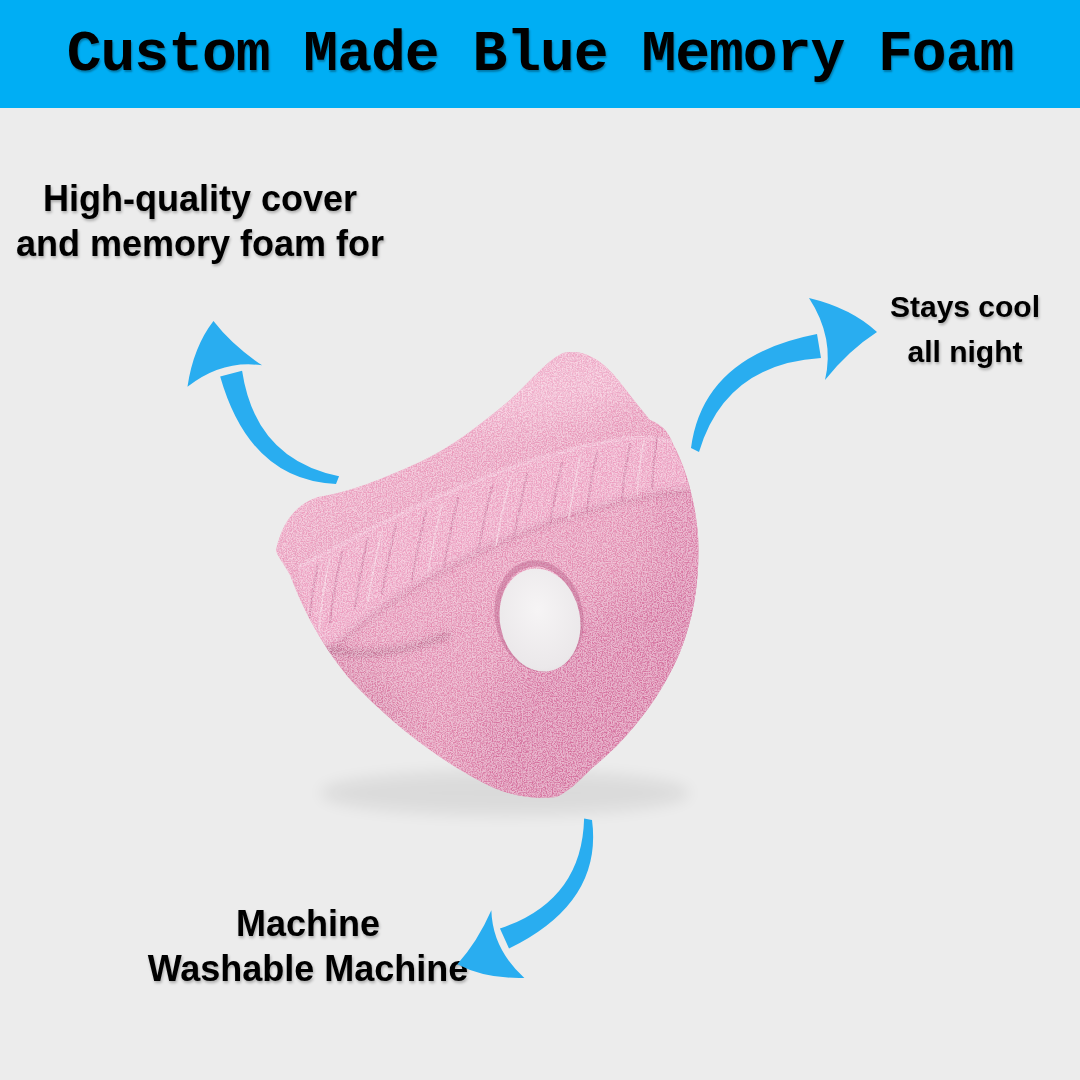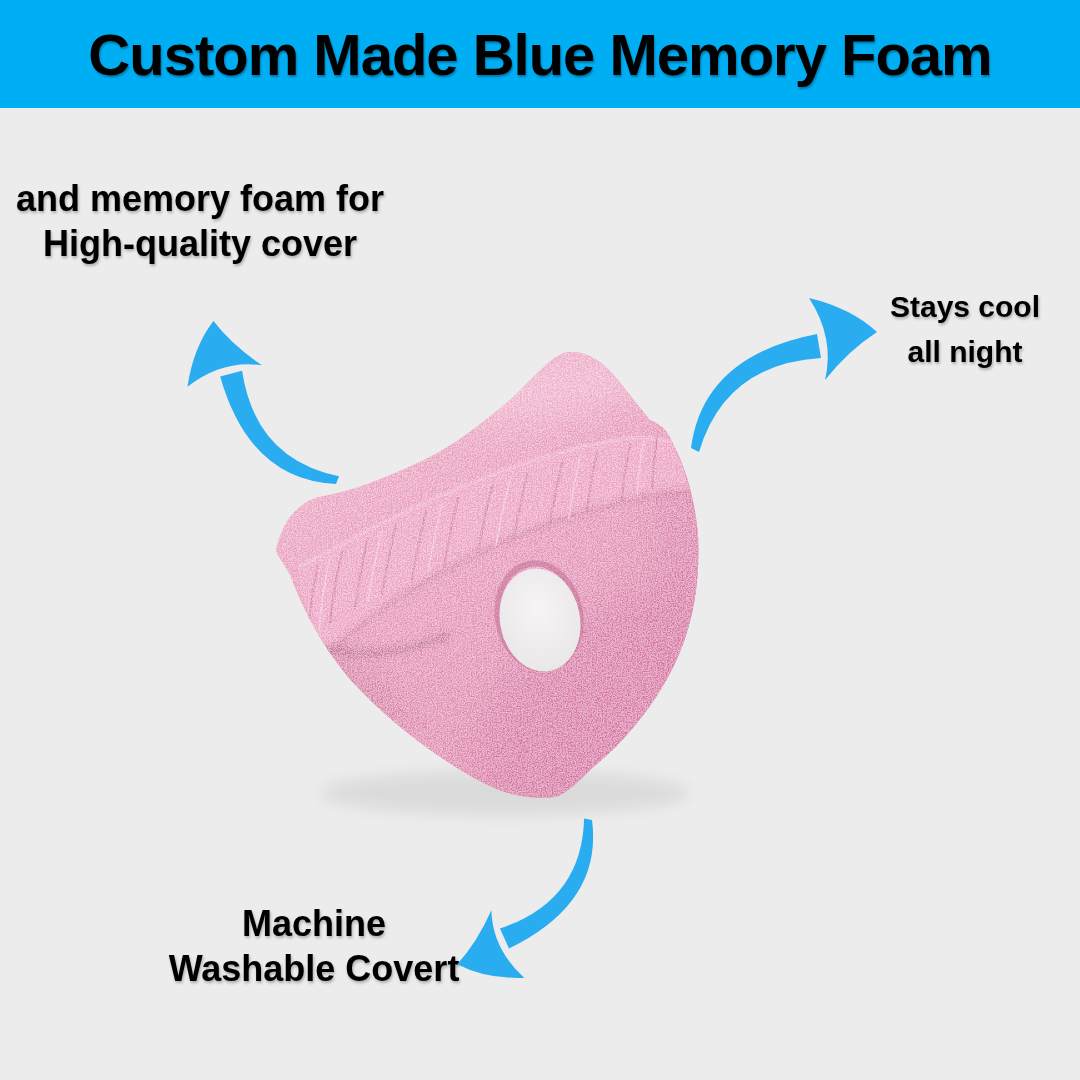--- a/index.html
+++ b/index.html
@@ -10,51 +10,52 @@
   }
   .header{
     position:absolute;left:0;top:0;width:1080px;height:108px;
     background:var(--header-bg,#00AEF4);
     display:flex;align-items:center;justify-content:center;
   }
   .header h1{
     margin:13px;font-size:58px;font-weight:bold;color:var(--text,#000);
     letter-spacing:-1px;text-shadow:1px 2px 2px rgba(0,0,0,0.30);
     white-space:nowrap;
+    font-family:Liberation Mono, monospace;
   }
   .callout{
     position:absolute;text-align:center;font-weight:bold;color:var(--text,#000);
     text-shadow:1px 2px 3px rgba(0,0,0,0.28);line-height:45px;
   }
   .callout.c1{left:0;top:176px;width:400px;font-size:36px;}
   .callout.c2{left:815px;top:284px;width:300px;font-size:30px;}
-  .callout.c3{left:114px;top:901px;width:400px;font-size:36px;}
+  .callout.c3{left:108px;top:901px;width:400px;font-size:36px;}
   .scene{position:absolute;left:0;top:0;width:1080px;height:1080px;}
   .arrow{fill:var(--arrow-blue,#29ADF0);}
 </style>
 </head>
 <body>
 
 <div class="header">
   <h1>Custom Made Blue Memory Foam</h1>
 </div>
 
 <div class="callout c1">
+  <div>High-quality cover</div>
   <div>and memory foam for</div>
-  <div>High-quality cover</div>
 </div>
 
 <div class="callout c2">
   <div>Stays cool</div>
   <div>all night</div>
 </div>
 
 <div class="callout c3">
   <div>Machine</div>
-  <div>Washable Covert</div>
+  <div>Washable Machine</div>
 </div>
 
 <svg class="scene" viewBox="0 0 1080 1080" aria-hidden="true">
   <defs>
     <linearGradient id="pinkGrad" x1="0.15" y1="0" x2="0.75" y2="1">
       <stop offset="0" stop-color="#F2ABC8"></stop>
       <stop offset="0.45" stop-color="#E892B6"></stop>
       <stop offset="1" stop-color="#D8759F"></stop>
     </linearGradient>
     <radialGradient id="holeGrad" cx="0.5" cy="0.4" r="0.8">

